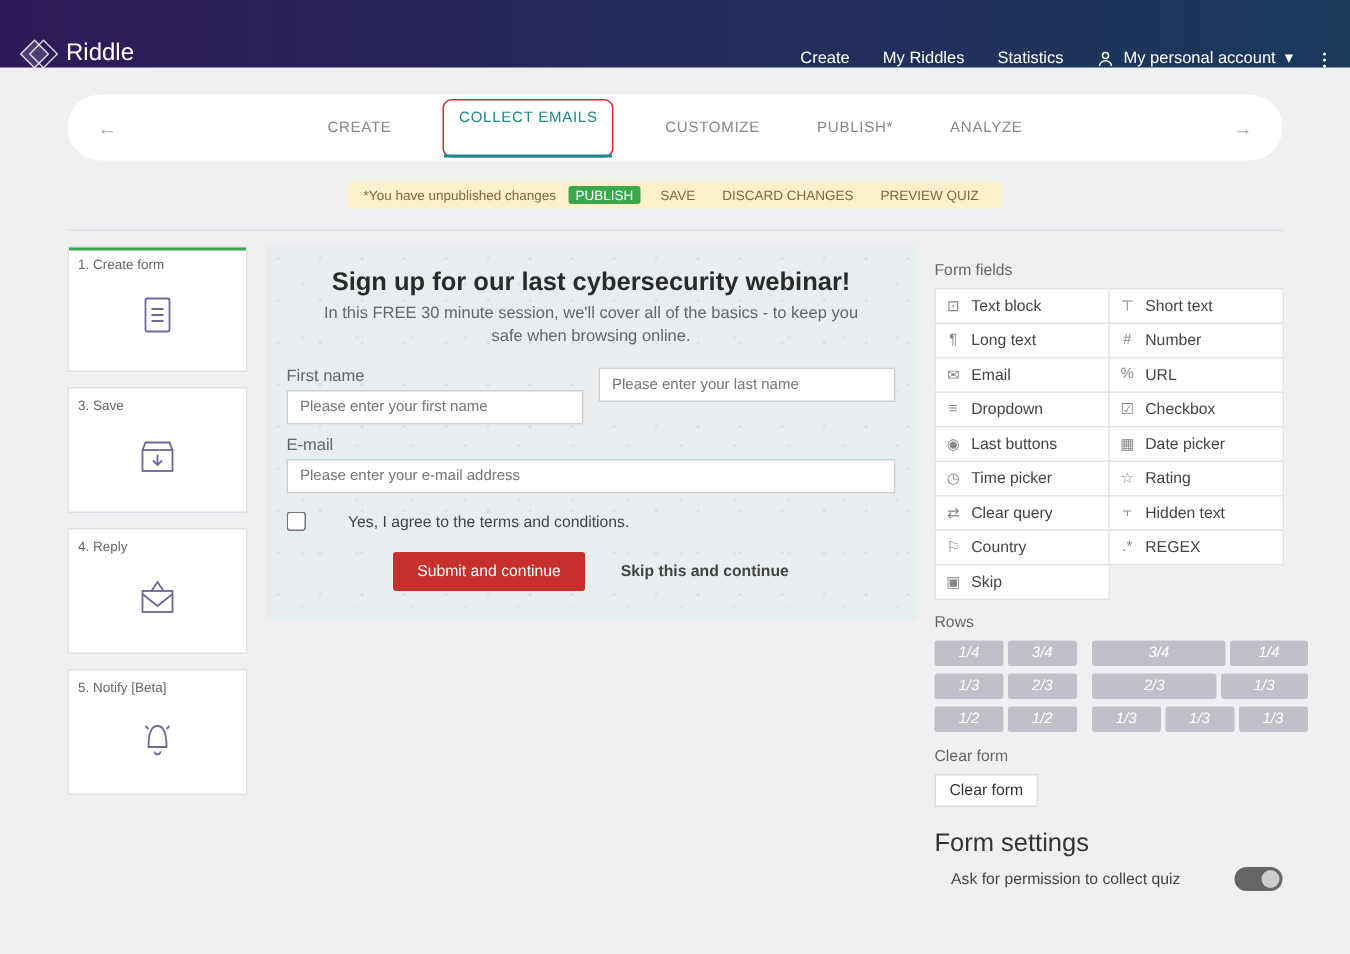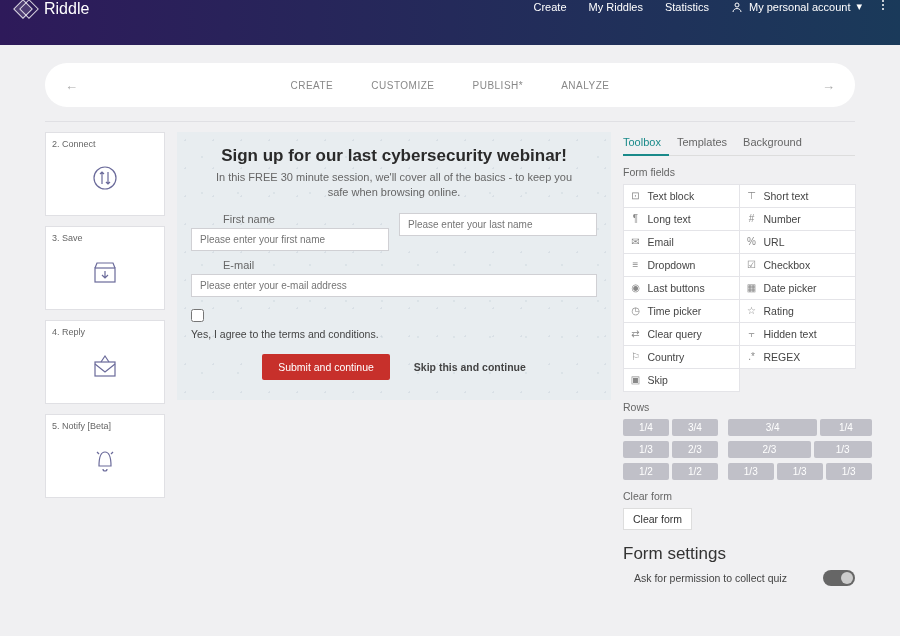--- a/index.html
+++ b/index.html
@@ -1,19 +1,19 @@
 <!DOCTYPE html>
 <html><head>
 <meta charset="utf-8">
 <style>
 * { margin: 0; padding: 0; box-sizing: border-box; font-family: -apple-system, BlinkMacSystemFont, "Segoe UI", Arial, sans-serif; }
 body { background: #f0f0f2; width: 900px; height: 636px; overflow: hidden; font-size: 11px; color: #333; }
 
 
-.topnav { background: linear-gradient(90deg, #2e1a5a 0%, #1a3a5a 100%); height: 45px; display: flex; align-items: flex-start; padding: 0 16px; color: white; }
+.topnav { background: linear-gradient(90deg, #2e1a5a 0%, #1a3a5a 100%); height: 45px; display: flex; align-items: flex-end; padding: 0 16px; color: white; }
 .logo { display: flex; align-items: center; gap: 6px; font-size: 16px; font-weight: 500; }
 .logo-icon { width: 22px; height: 18px; position: relative; }
 .logo-icon::before, .logo-icon::after { content:''; position:absolute; width:12px; height:12px; border:1.5px solid rgba(255,255,255,0.8); transform: rotate(45deg); }
 .logo-icon::before { left:0; top:2px; background: rgba(255,255,255,0.15); }
 .logo-icon::after { left:6px; top:2px; }
 .nav-spacer { flex: 1; }
 .nav-links { display:flex; align-items:center; gap: 22px; font-size: 11px; }
 .nav-links span { cursor: pointer; }
 .nav-acct { display:flex; align-items:center; gap:6px; }
 .kebab { display:flex; flex-direction:column; gap:2px; margin-left:20px; cursor:pointer; }
@@ -48,41 +48,41 @@
 .card.active::before { content:''; position:absolute; top:0; left:0; right:0; height:2px; background:#3aa84a; }
 .card-icon { display:flex; justify-content:center; align-items:center; height:50px; margin-top:4px; color:#6a6a9a; }
 .card-icon svg { width:32px; height:32px; stroke:#6a6a9a; fill:none; stroke-width:1.2; }
 
 
 .center { flex: 1; background: #e8edf0; background-image: radial-gradient(circle at 30% 30%, rgba(180,195,205,0.3) 1px, transparent 1px), radial-gradient(circle at 70% 70%, rgba(180,195,205,0.25) 1px, transparent 1px); background-size: 28px 28px, 36px 36px; padding: 14px 10px 20px; }
 .form-title { text-align:center; font-size:17px; font-weight:700; color:#2a2a2a; margin-bottom:4px; }
 .form-sub { text-align:center; font-size:11px; color:#666; padding: 0 18px 8px; line-height:1.4; }
 .form-row { display:flex; gap:10px; padding: 4px 4px; }
 .form-col { flex:1; }
-.form-label { font-size:11px; color:#666; margin-bottom:3px; display:block;margin-left:32px; }
+.form-label { font-size:11px; color:#666; margin-bottom:3px; display:block; }
 .form-input { width:100%; border:1px solid #d0d0d4; padding:5px 8px; font-size:10px; background:#fff; }
-.form-check-row { display:flex; align-items:flex-start; gap:6px; padding: 8px 4px 14px; font-size:10.5px; color:#444;flex-direction:column; }
+.form-check-row { display:flex; align-items:flex-end; gap:28px; padding: 8px 4px 14px; font-size:10.5px; color:#444; }
 .form-actions { display:flex; justify-content:center; align-items:center; gap:24px; }
 .btn-submit { background:#c7302b; color:#fff; border:none; padding:7px 16px; font-size:10.5px; border-radius:2px; cursor:pointer; }
 .btn-skip { font-size:10.5px; color:#444; cursor:pointer;font-weight:bold; }
 
 
 .right { width: 232px; font-size:11px; }
 .right-tabs { display:flex; gap:16px; border-bottom:1px solid #ddd; position:relative; }
 .right-tab { padding: 4px 0 7px; color:#666; cursor:pointer; }
 .right-tab.active { color:#1a8a8a; }
 .right-tab.active::after { content:''; position:absolute; bottom:-1px; height:2px; background:#1a8a8a; width:46px; left:0; }
 .section-label { margin-top:10px; color:#666; font-size:10.5px; }
 .field-grid { display:grid; grid-template-columns: 1fr 1fr; gap:0; margin-top:6px; }
 .field-cell { border:1px solid #e4e4e8; margin:-0.5px; padding:5px 6px; display:flex; align-items:center; gap:6px; cursor:pointer; background:#fff; font-size:10.5px; color:#444; }
 .field-cell .ic { width:12px; display:inline-flex; justify-content:center; color:#888; font-size:10px; }
 .rows-area { display:flex; gap:10px; margin-top:6px; }
 .rows-col { flex:1; display:flex; flex-direction:column; gap:5px; }
 .rows-row { display:flex; gap:3px; }
-.rows-row span { flex:var(--f); background:#c0c0c8; color:#fff; font-size:10px; text-align:center; padding:3px 16px; border-radius:2px; cursor:pointer; }
+.rows-row span { flex:var(--f); background:#c0c0c8; color:#fff; font-size:10px; text-align:center; padding:3px 16px; border-radius:2px; cursor:pointer;font-style:italic; }
 .clear-btn { display:inline-block; border:1px solid #ddd; padding:4px 9px; margin-top:6px; font-size:10.5px; cursor:pointer; background:#fff; }
 .form-settings-title { font-size:17px; font-weight:500; margin-top:14px; color:#333; }
 .settings-row { display:flex; align-items:center; justify-content:space-between; margin-top:6px; font-size:10.5px; color:#444;margin-left:11px; }
 .toggle { width:32px; height:16px; background:#666; border-radius:8px; position:relative; cursor:pointer; }
 .toggle::after { content:''; position:absolute; width:12px; height:12px; background:#ccc; border-radius:50%; top:2px; right:2px; }
 </style>
 </head>
 <body>
 
 <div class="topnav">
@@ -110,40 +110,51 @@
       <span></span>
     </div>
 </div>
 
 <div class="page">
 
   <div class="steps-bar">
     <span class="steps-arrow">←</span>
     <div class="steps-tabs">
       <span class="step-tab">CREATE</span>
+      <span class="step-tab active outlined">COLLECT EMAILS</span>
       <span class="step-tab">CUSTOMIZE</span>
       <span class="step-tab">PUBLISH*</span>
       <span class="step-tab">ANALYZE</span>
     </div>
     <span class="steps-arrow">→</span>
   </div>
 
+  <div class="unpub">
+    <div class="unpub-inner">
+      <span>*You have unpublished changes</span>
+      <span class="unpub-btn publish">PUBLISH</span>
+      <span class="unpub-btn">SAVE</span>
+      <span class="unpub-btn">DISCARD CHANGES</span>
+      <span class="unpub-btn">PREVIEW QUIZ</span>
+    </div>
+  </div>
 
   <hr class="hr">
 
   <div class="main">
 
     <div class="left">
-      <div class="card">
-        <div>2. Connect</div>
+      <div class="card active">
+        <div>1. Create form</div>
         <div class="card-icon">
             <svg viewBox="0 0 32 32">
-              <circle cx="16" cy="16" r="11"></circle>
-              <path d="M13 10 L13 22 M11 12 L13 10 L15 12"></path>
-              <path d="M19 10 L19 22 M17 20 L19 22 L21 20"></path>
+              <rect x="8" y="5" width="16" height="22" rx="1"></rect>
+              <line x1="12" y1="12" x2="20" y2="12"></line>
+              <line x1="12" y1="16" x2="20" y2="16"></line>
+              <line x1="12" y1="20" x2="20" y2="20"></line>
             </svg>
           </div>
       </div>
       <div class="card">
         <div>3. Save</div>
         <div class="card-icon">
             <svg viewBox="0 0 32 32">
               <rect x="6" y="12" width="20" height="14"></rect>
               <path d="M6 12 L8 7 L24 7 L26 12"></path>
               <path d="M16 15 L16 22 M13 19 L16 22 L19 19"></path>
@@ -195,25 +206,20 @@
         <input type="checkbox" style="">
         <span>Yes, I agree to the terms and conditions.</span>
       </div>
       <div class="form-actions">
         <button class="btn-submit">Submit and continue</button>
         <span class="btn-skip">Skip this and continue</span>
       </div>
     </div>
 
     <div class="right">
-      <div class="right-tabs">
-        <span class="right-tab active">Toolbox</span>
-        <span class="right-tab">Templates</span>
-        <span class="right-tab">Background</span>
-      </div>
 
       <div class="section-label">Form fields</div>
       <div class="field-grid">
         <div class="field-cell">
             <span class="ic">⊡</span>
             <span>Text block</span>
           </div>
         <div class="field-cell">
             <span class="ic">⊤</span>
             <span>Short text</span>

